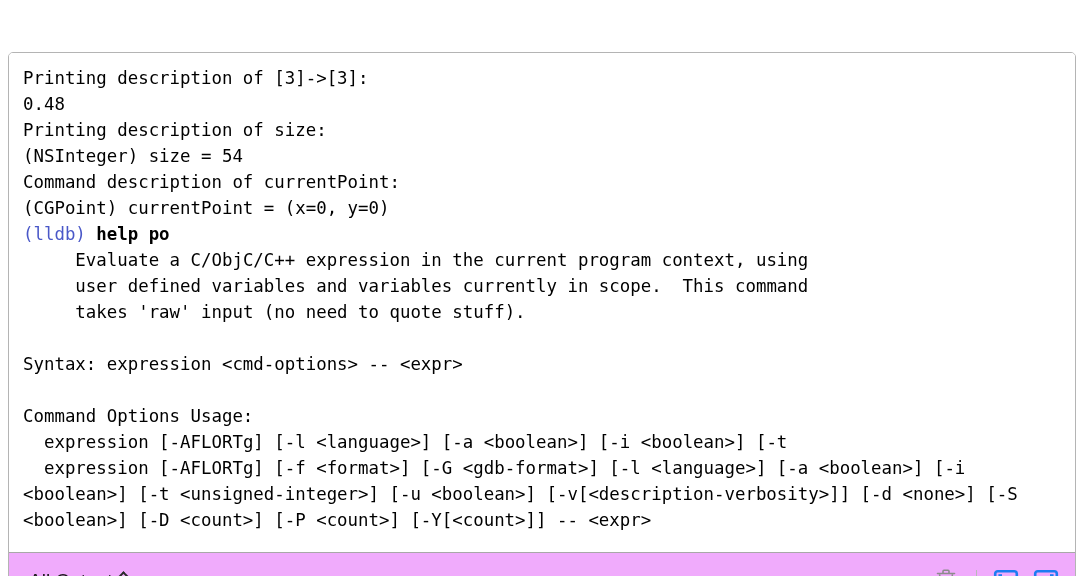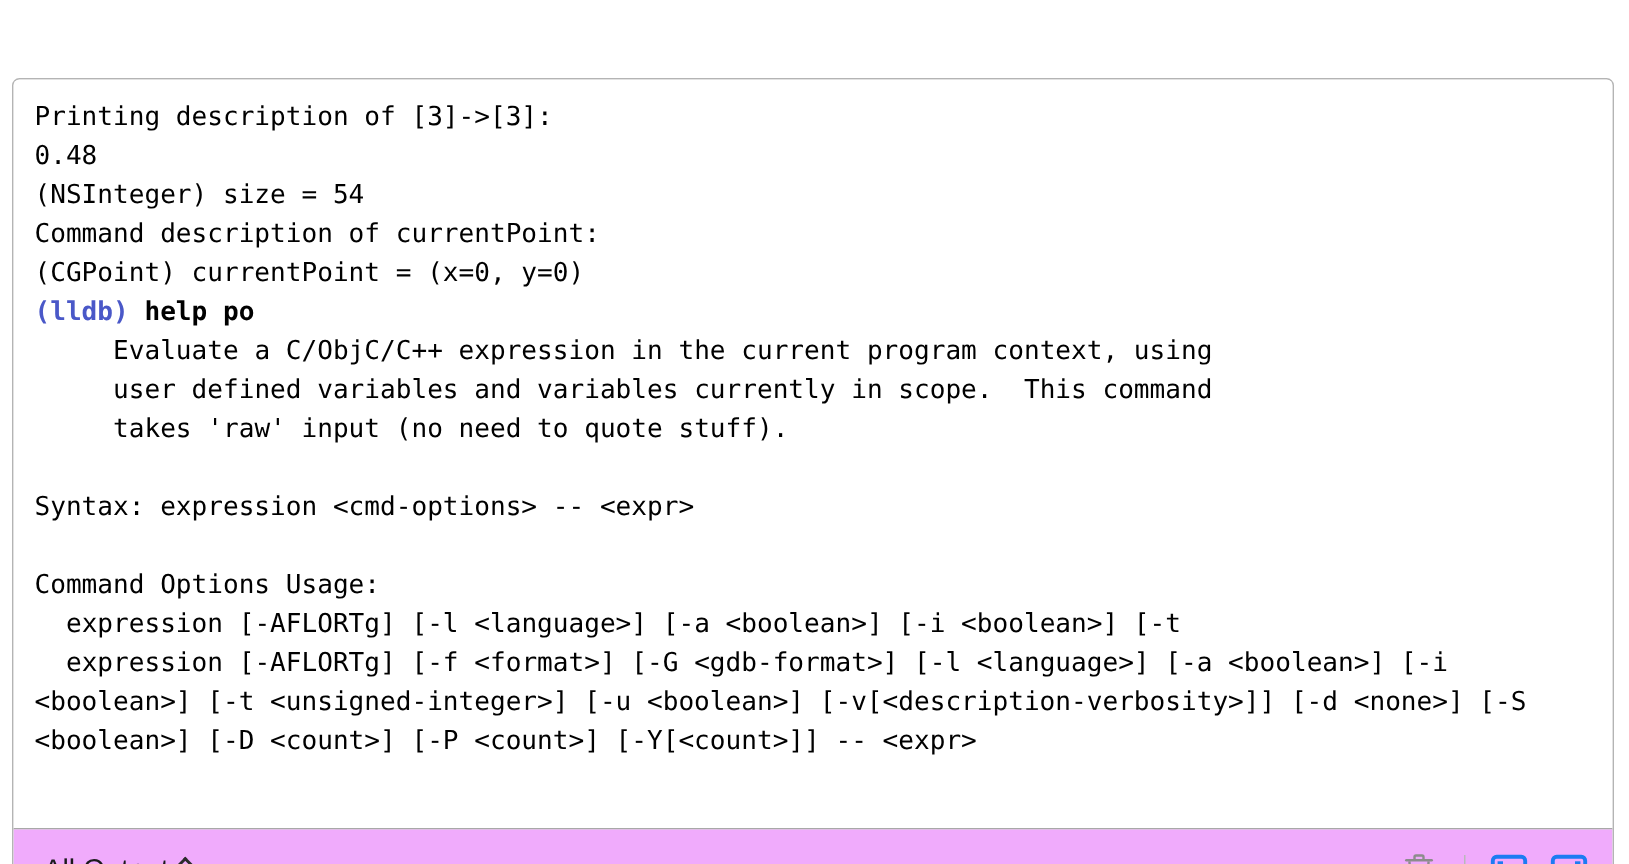--- a/index.html
+++ b/index.html
@@ -52,21 +52,21 @@
     color: #000000;
     white-space: pre-wrap;
     word-break: break-word;
     letter-spacing: 0px;
   }
   .line.blank {
     height: 26px;
   }
   .prompt {
     color: #4a58c8;
-    font-weight: bold;
+    font-weight: normal;
   }
   .cmd {
     color: #000000;
     font-weight: bold;
   }
 
   
   .divider {
     flex: 0 0 1px;
     background: #a8a8a8;
@@ -151,20 +151,21 @@
 </style>
 </head>
 <body>
 
 <div class="window">
 
   <div class="console">
     <div class="console-inner">
         <div class="line">Printing description of [3]-&gt;[3]:</div>
         <div class="line">0.48</div>
+        <div class="line">Printing description of size:</div>
         <div class="line">(NSInteger) size = 54</div>
         <div class="line">Command description of currentPoint:</div>
         <div class="line">(CGPoint) currentPoint = (x=0, y=0)</div>
         <div class="line"><span class="prompt">(lldb)</span><span class="cmd"> help po</span></div>
         <div class="line">     Evaluate a C/ObjC/C++ expression in the current program context, using</div>
         <div class="line">     user defined variables and variables currently in scope.  This command</div>
         <div class="line">     takes 'raw' input (no need to quote stuff).</div>
         <div class="line blank"></div>
         <div class="line">Syntax: expression &lt;cmd-options&gt; -- &lt;expr&gt;</div>
         <div class="line blank"></div>

